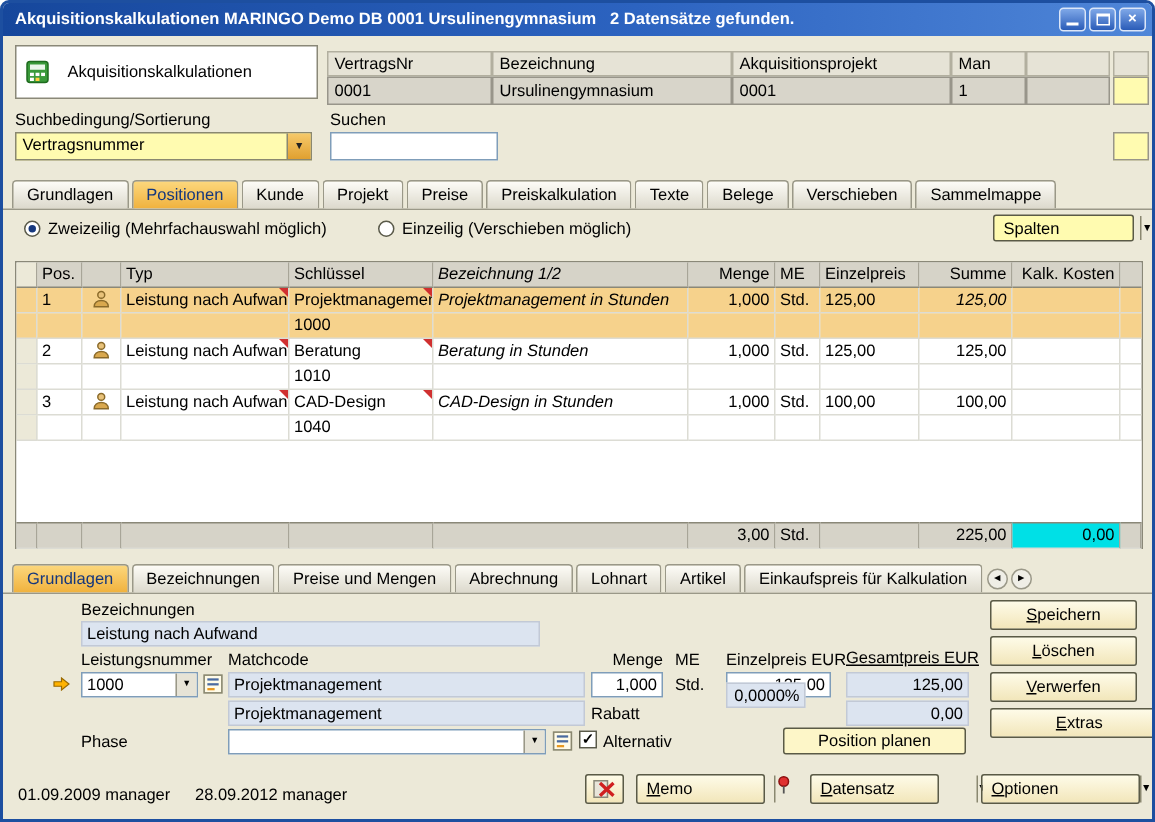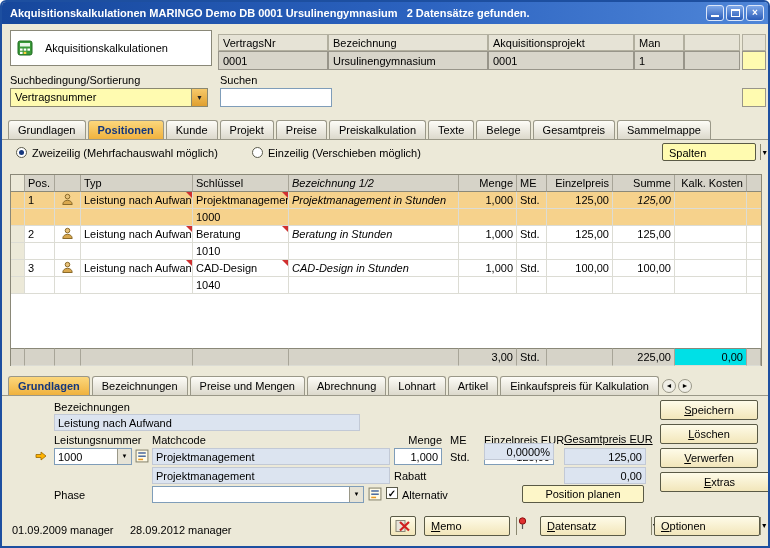--- a/index.html
+++ b/index.html
@@ -21,21 +21,21 @@
 
   .lbl { position:absolute; line-height:13px; white-space:nowrap; }
 
   .ydrop { position:absolute; left:8px; top:64px; width:198px; height:19px; background:#fffbb0; border:1px solid #8a8870; display:flex; }
   .ydrop .val { flex:1; padding:2px 4px; overflow:hidden; white-space:nowrap; }
   .dseg { width:16px; background:linear-gradient(#f6c96a,#e0a030); border-left:1px solid #8a8870; text-align:center; font-size:7px; line-height:17px; color:#222; }
   .input { position:absolute; left:218px; top:64px; width:112px; height:19px; background:#fff; border:1px solid #7f9db9; padding:2px 4px; font:inherit; }
 
   .tabbar { position:absolute; left:0; right:0; height:20px; border-bottom:1px solid #9a9888; display:flex; align-items:flex-end; padding-left:6px; }
   .tab { height:19px; padding:3px 9px 0; margin-right:2px; border:1px solid #9a9888; border-bottom:none; border-radius:3px 3px 0 0; background:linear-gradient(#fdfcf7,#dcd9cc); white-space:nowrap; }
-  .tab.active { background:linear-gradient(#fcd77c,#f0b23e); color:#14377d; font-weight:bold; }
+  .tab.active { background:linear-gradient(#fcd77c,#f0b23e); color:#14377d; font-weight:normal; }
   .tsb { width:14px; height:14px; border-radius:50%; background:#efeee6; border:1px solid #9a9888; font-size:7px; line-height:12px; text-align:center; margin:0 1px 2px; }
 
   .radio { position:absolute; width:11px; height:11px; border-radius:50%; border:1px solid #5a5a4a; background:#fff; }
   .radio.sel::after { content:""; display:block; width:5px; height:5px; margin:2px; border-radius:50%; background:#16387e; }
 
   .btn { background:linear-gradient(#fefbe8,#f2e6ba); border:1px solid #5a5a46; border-radius:2px; text-align:center; position:absolute; height:20px; line-height:18px;gap:48px; }
   .ak { display:inline-block; }
   .ak::first-letter { text-decoration:underline; }
   .split { display:flex; text-align:left; }
   .split .cap { flex:1; padding:1px 6px; line-height:16px; }
@@ -46,21 +46,21 @@
   .thead .c { background:#d6d3c8; border-right:1px solid #a8a598; border-bottom:1px solid #8a8878; font-size:11px; }
   .c { height:17px; padding:1px 3px; border-right:1px solid #dcdcd4; border-bottom:1px solid #dcdcd4; overflow:hidden; white-space:nowrap; position:relative; line-height:14px; }
   .c.sel { width:14px; background:#ece9d8; }
   .c.pos { width:30px; }
   .c.ico { width:26px; text-align:center; padding:1px 0; }
   .c.typ { width:112px; }
   .c.sch { width:96px; }
   .c.bez { width:170px;font-style:italic; }
   .c.mng { width:58px; text-align:right; }
   .c.me  { width:30px; }
-  .c.ep  { width:66px; text-align:right; }
+  .c.ep  { width:66px; }
   .c.sum { width:62px; text-align:right; }
   .c.kal { width:72px; text-align:right; }
   .c.fil { width:14px; border-right:none; }
   .selrow .c { background:#f6d28c; }
   .selrow .c.sel { background:#f6d28c; }
   .ital { font-style:italic; }
   .tri { position:absolute; right:0; top:0; width:0; height:0; border-top:6px solid #d03030; border-left:6px solid transparent; }
   .tfill { flex:1; background:#fff; }
   .tfoot .c { background:#d6d3c8; border-right:1px solid #a8a598; border-top:1px solid #8a8878; height:18px; line-height:15px; }
   .tfoot .c.kal { background:#00e0e6; }
@@ -132,21 +132,21 @@
 
     <div class="tabbar" style="top:96px;">
       <div class="tab">Grundlagen</div>
       <div class="tab active">Positionen</div>
       <div class="tab">Kunde</div>
       <div class="tab">Projekt</div>
       <div class="tab">Preise</div>
       <div class="tab">Preiskalkulation</div>
       <div class="tab">Texte</div>
       <div class="tab">Belege</div>
-      <div class="tab">Gesamtpreis</div>
+      <div class="tab">Verschieben</div>
       <div class="tab">Sammelmappe</div>
     </div>
 
     <span class="radio sel" style="left:14px; top:123px;"></span>
     <div class="lbl" style="left:30px; top:123px;">Zweizeilig (Mehrfachauswahl möglich)</div>
     <span class="radio" style="left:250px; top:123px;"></span>
     <div class="lbl" style="left:266px; top:123px;">Einzeilig (Verschieben möglich)</div>
     <div class="btn split" style="left:660px; top:119px; width:94px; height:18px; background:#fffbb0;">
       <span class="cap">Spalten</span>
       <span class="seg">▼</span>
@@ -324,21 +324,21 @@
         <rect x="3" y="9" width="4.5" height="1.4" fill="#e8971e"></rect>
       </svg>
     <div class="flat" style="left:150px; top:424px; width:238px;">Projektmanagement</div>
     <div class="edit r" style="left:392px; top:424px; width:48px;">1,000</div>
     <div class="lbl" style="left:448px; top:427px;">Std.</div>
     <div class="edit r" style="left:482px; top:424px; width:70px;">125,00</div>
     <div class="flat r" style="left:562px; top:424px; width:82px;">125,00</div>
 
     <div class="flat" style="left:150px; top:443px; width:238px;">Projektmanagement</div>
     <div class="lbl" style="left:392px; top:446px;">Rabatt</div>
-    <div class="flat r" style="left:482px; top:419px; width:70px;">0,0000%</div>
+    <div class="flat r" style="left:482px; top:431px; width:53px;">0,0000%</div>
     <div class="flat r" style="left:562px; top:443px; width:82px;">0,00</div>
 
     <div class="lbl" style="left:52px; top:465px;">Phase</div>
     <div class="edit combo" style="left:150px; top:462px; width:212px;">
       <span class="val"></span>
       <span class="seg">▼</span>
     </div>
     <svg class="licon" style="left:366px; top:463px;" viewBox="0 0 13 13">
         <rect x="1" y="1" width="11" height="11" fill="#fffbe8" stroke="#8a8870"></rect>
         <rect x="3" y="3" width="7" height="1.4" fill="#4a6aa0"></rect>

